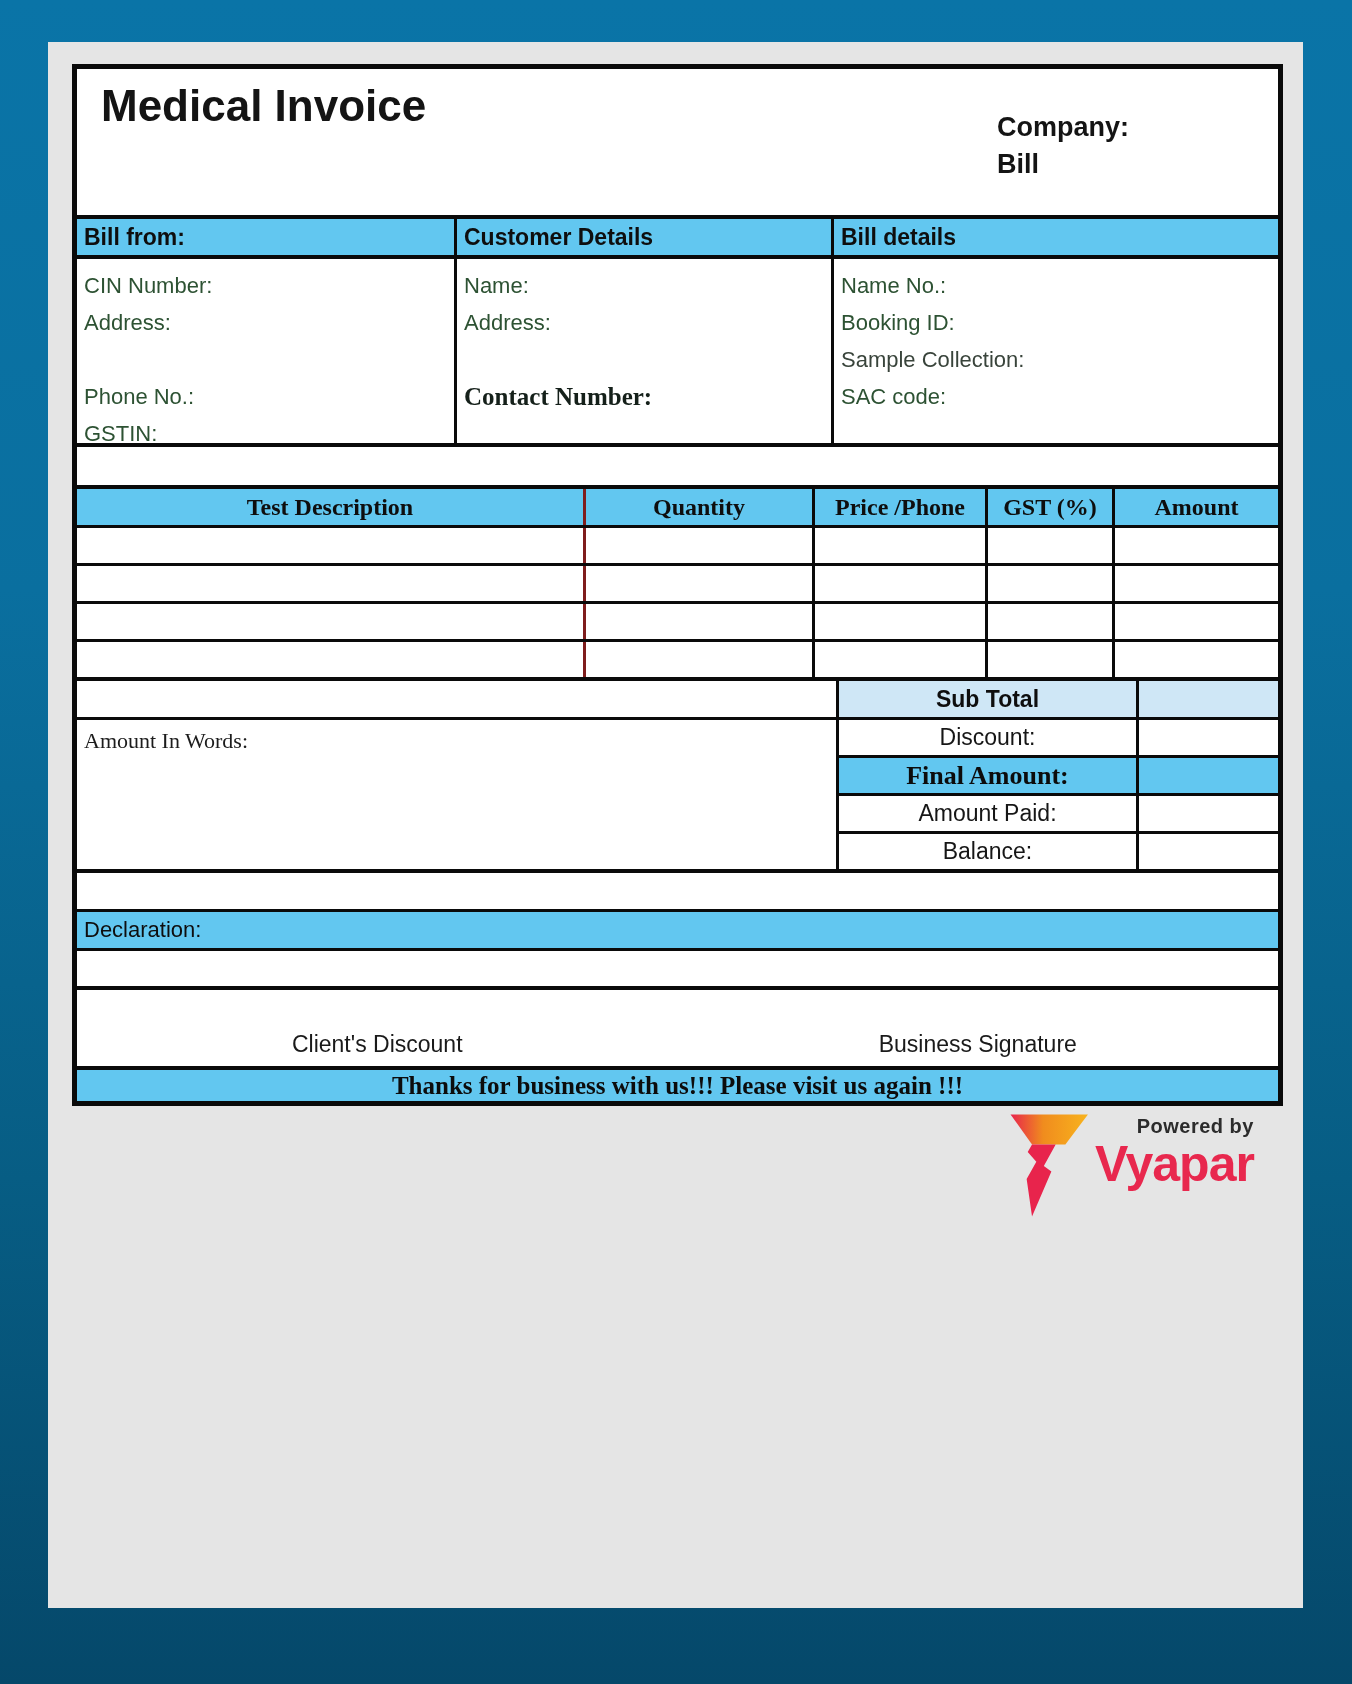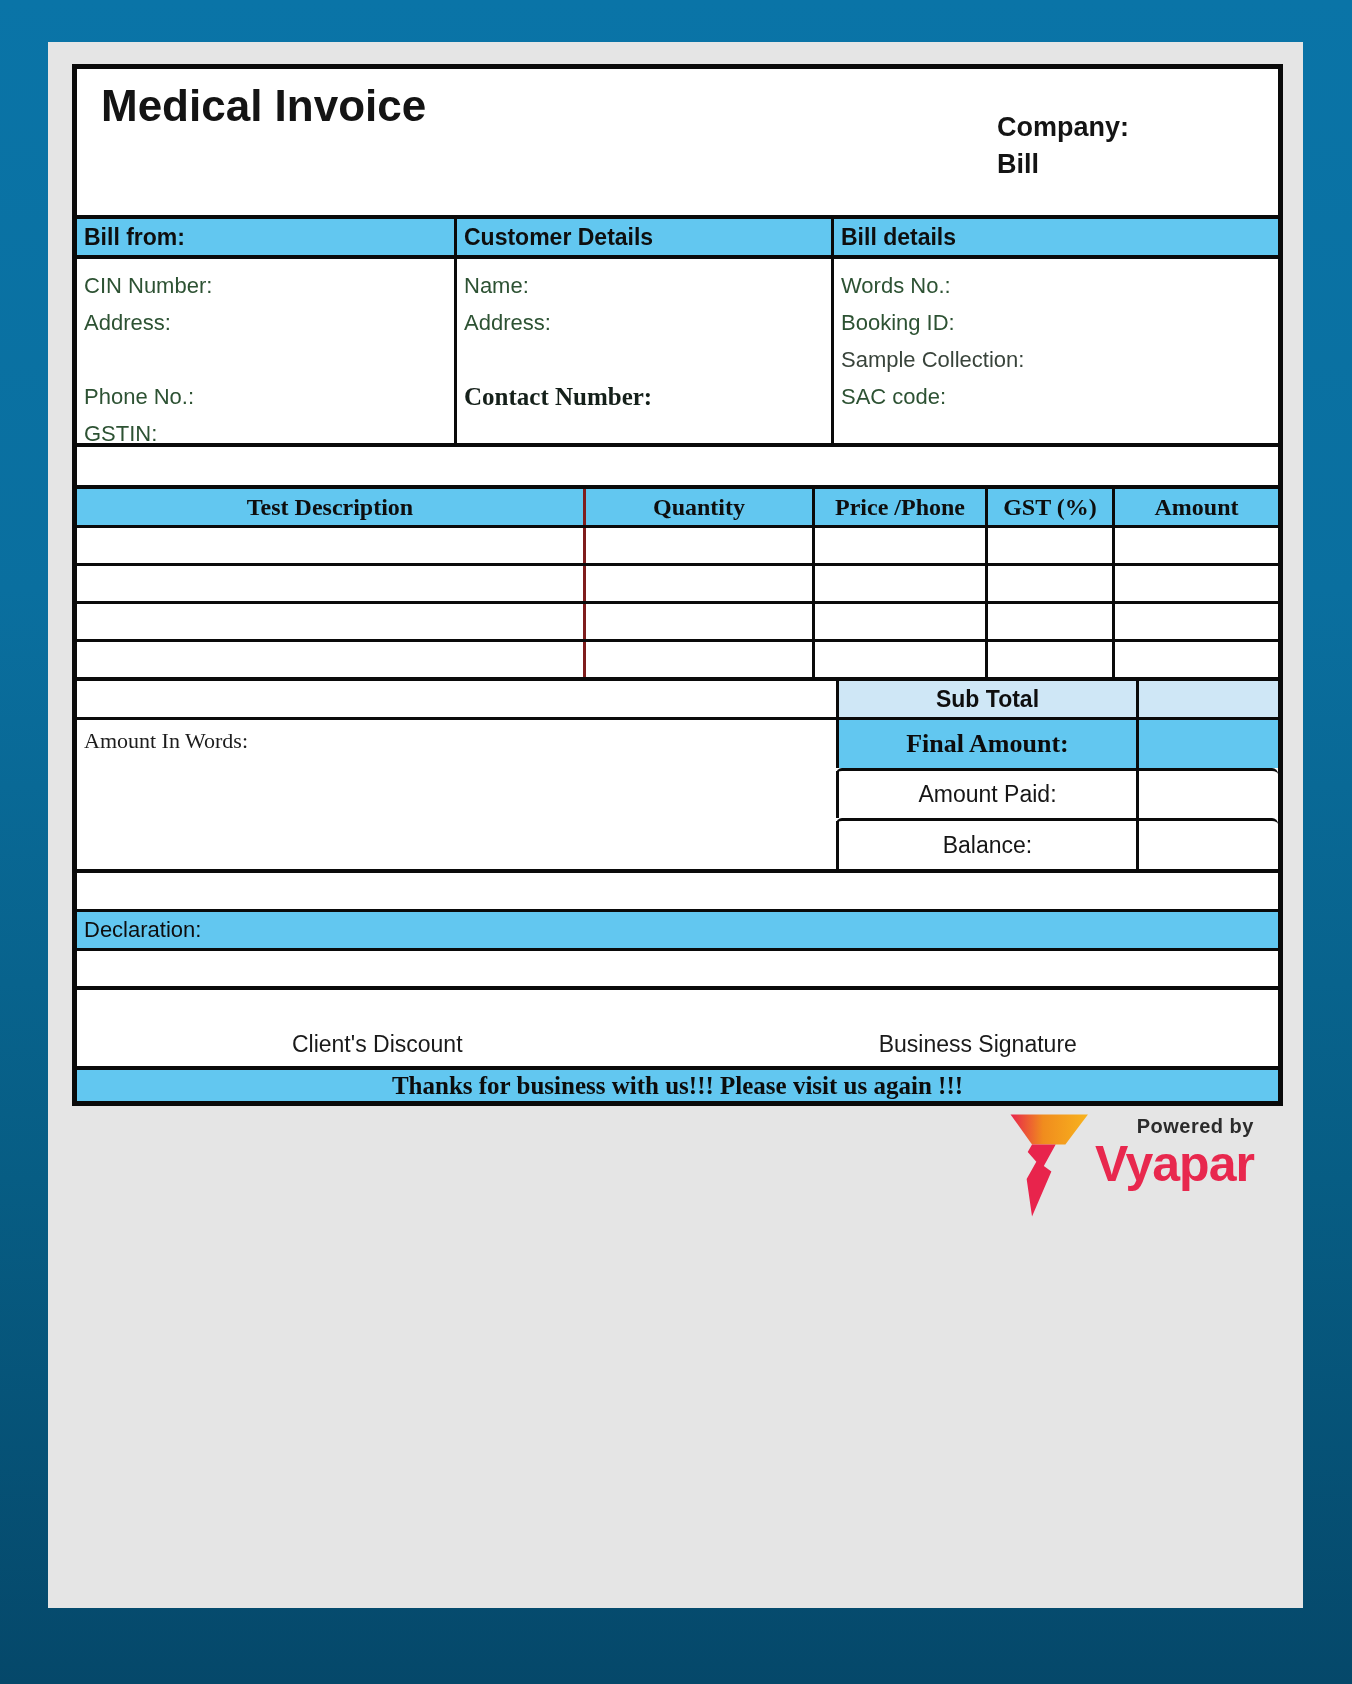--- a/index.html
+++ b/index.html
@@ -72,21 +72,21 @@
   .subtotal-row { height:40px; border-top:4px solid #0a0a0a; }
   .subtotal-row .w-mid, .subtotal-row .w-right { background:#cfe7f6; }
   .subtotal-row .w-mid {
     display:flex; align-items:center; justify-content:center;
     font-size:23px; font-weight:bold; color:#0e0e0e;
   }
   .totals-row { height:152px; border-top:3px solid #0a0a0a; }
   .words-cell { width:759px; padding:8px 0 0 7px; font-size:22px; color:#1c1c1c;font-family:Liberation Serif, serif; }
   .totals-right { flex:1; display:flex; flex-direction:column; }
   .t-row { flex:1; display:flex; }
-  .t-row + .t-row { border-top:3px solid #0a0a0a;border-radius:6px; }
+  .t-row + .t-row { border-top:3px solid #0a0a0a; }
   .t-label {
     width:300px; border-left:3px solid #0a0a0a;
     display:flex; align-items:center; justify-content:center;
     font-size:23px; color:#161616;
   }
   .t-value { flex:1; border-left:3px solid #0a0a0a; }
   .t-row.final .t-label, .t-row.final .t-value { background:#62c7f0; }
   .t-row.final .t-label {
     font-family:"Liberation Serif", serif; font-weight:bold; font-size:26px; color:#0c0c0c;
   }
@@ -143,21 +143,21 @@
         <div class="fline">Phone No.:</div>
         <div class="fline">GSTIN:</div>
       </div>
       <div class="cell col-b">
         <div class="fline">Name:</div>
         <div class="fline">Address:</div>
         <div class="spacer"></div>
         <div class="fline contact">Contact Number:</div>
       </div>
       <div class="cell col-c">
-        <div class="fline">Words No.:</div>
+        <div class="fline">Name No.:</div>
         <div class="fline">Booking ID:</div>
         <div class="fline dark">Sample Collection:</div>
         <div class="fline">SAC code:</div>
       </div>
     </div>
 
     <div class="row gap-row"></div>
 
     <div class="row items-header">
       <div class="cell c-desc">Test Description</div>
@@ -198,20 +198,24 @@
 
     <div class="row subtotal-row">
       <div class="cell w-left"></div>
       <div class="cell w-mid">Sub Total</div>
       <div class="cell w-right"></div>
     </div>
 
     <div class="row totals-row">
       <div class="words-cell">Amount In Words:</div>
       <div class="totals-right">
+        <div class="t-row">
+          <div class="t-label">Discount:</div>
+          <div class="t-value"></div>
+        </div>
         <div class="t-row final">
           <div class="t-label">Final Amount:</div>
           <div class="t-value"></div>
         </div>
         <div class="t-row">
           <div class="t-label">Amount Paid:</div>
           <div class="t-value"></div>
         </div>
         <div class="t-row">
           <div class="t-label">Balance:</div>

